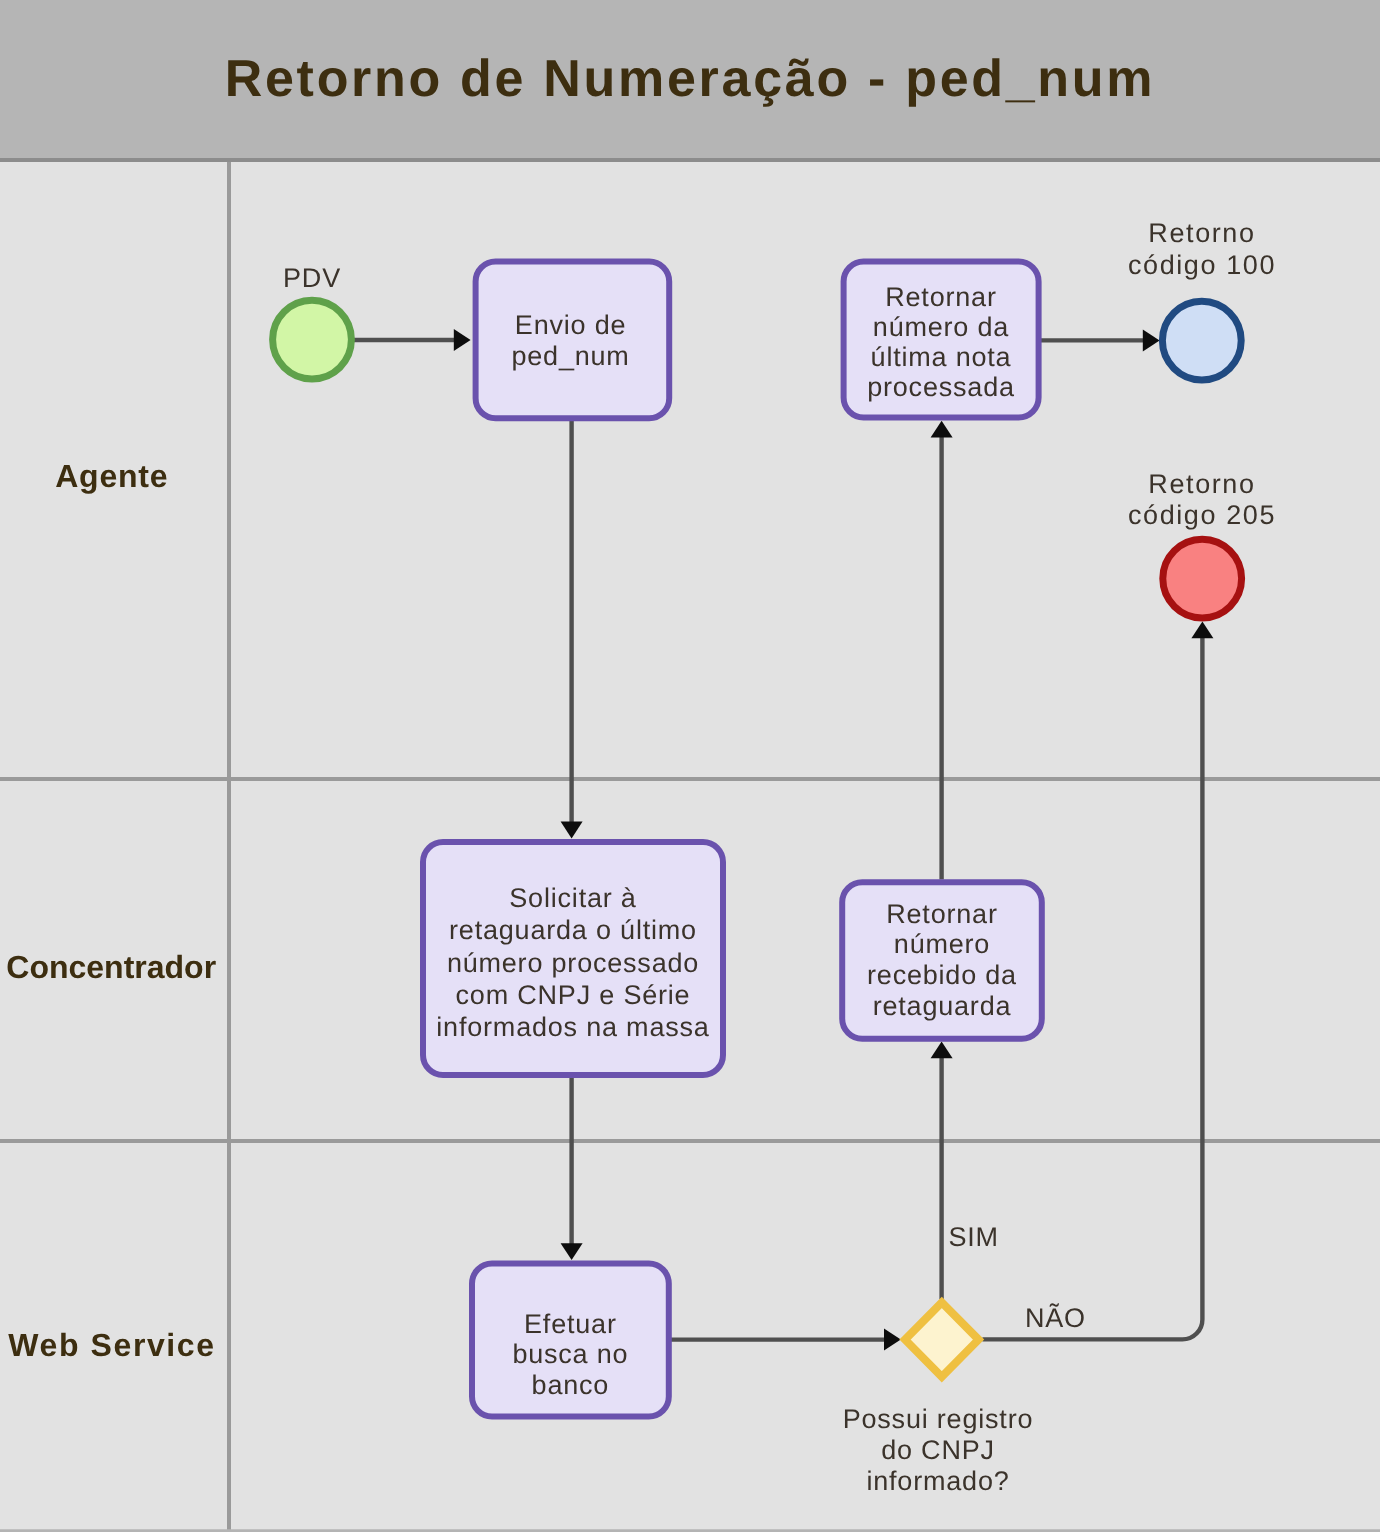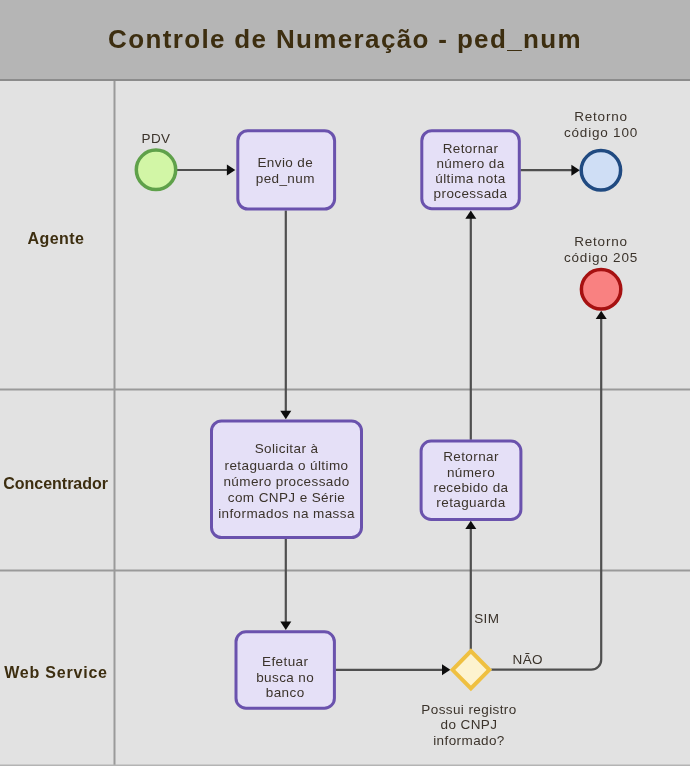--- a/index.html
+++ b/index.html
@@ -11,21 +11,21 @@
          font-size:26px;font-weight:bold;color:#3d2e10;line-height:79px;
          letter-spacing:1.35px;}
   svg{position:absolute;left:0;top:0;}
   .flowtext{font-family:"Liberation Sans", sans-serif;font-size:13.5px;fill:#3b332b;letter-spacing:0.4px;}
   .lanelabel{font-family:"Liberation Sans", sans-serif;font-size:16px;font-weight:bold;fill:#3d2e10;}
 </style>
 </head>
 <body>
 <div id="page">
   <div id="header"></div>
-  <div id="title">Controle de Numeração - ped_num</div>
+  <div id="title">Retorno de Numeração - ped_num</div>
   <svg width="690" height="766" viewBox="0 0 690 766">
 
     <line x1="0" y1="80" x2="690" y2="80" stroke="#8c8c8c" stroke-width="2"></line>
     <line x1="114.5" y1="81" x2="114.5" y2="766" stroke="#9a9a9a" stroke-width="2"></line>
     <line x1="0" y1="389.5" x2="690" y2="389.5" stroke="#9a9a9a" stroke-width="2"></line>
     <line x1="0" y1="570.5" x2="690" y2="570.5" stroke="#9a9a9a" stroke-width="2"></line>
 
     <text class="lanelabel" x="55.9" y="243.7" text-anchor="middle" letter-spacing="0.4">Agente</text>
     <text class="lanelabel" x="55.6" y="489" text-anchor="middle">Concentrador</text>
     <text class="lanelabel" x="56" y="678" text-anchor="middle" letter-spacing="0.8">Web Service</text>

